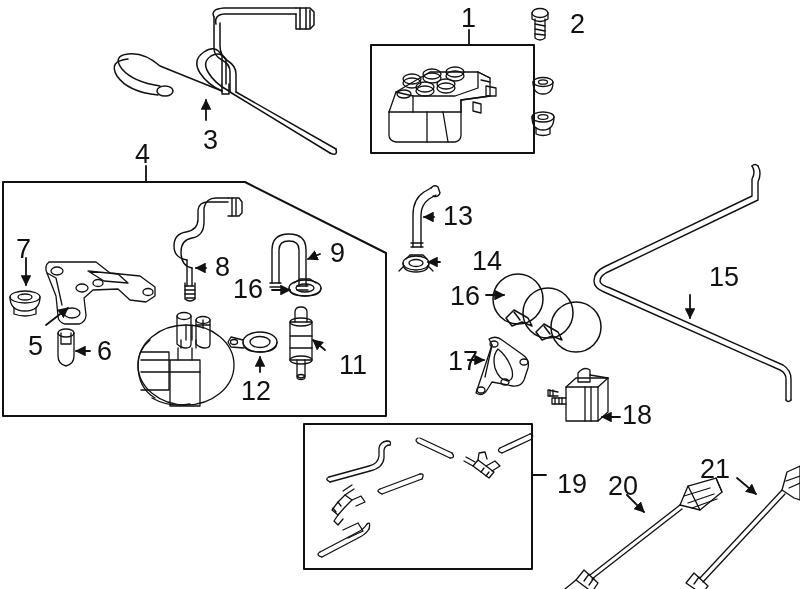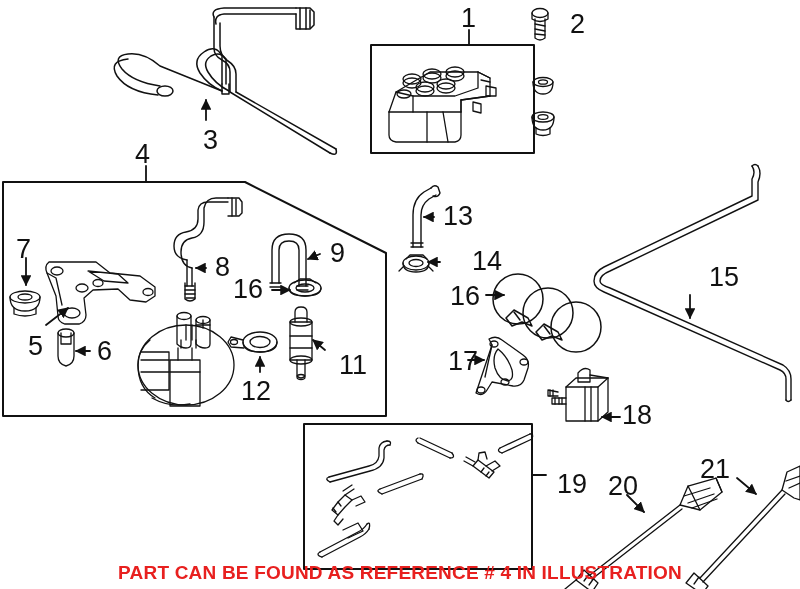--- a/index.html
+++ b/index.html
@@ -378,15 +378,14 @@
   <div class="label" style="left:443px; top:203px;">13</div>
   <div class="label" style="left:472px; top:248px;">14</div>
   <div class="label" style="left:709px; top:264px;">15</div>
   <div class="label" style="left:450px; top:283px;">16</div>
   <div class="label" style="left:438px; top:348px;margin-left:10px;">17</div>
   <div class="label" style="left:622px; top:402px;">18</div>
   <div class="label" style="left:549px; top:471px;margin-left:8px;">19</div>
   <div class="label" style="left:608px; top:473px;">20</div>
   <div class="label" style="left:700px; top:456px;">21</div>
 
-  <div id="watermark">PART CAN BE FOUND AS REFERENCE # 4 IN ILLUSTRATION</div>
 
 </div>
 
 </body></html>

